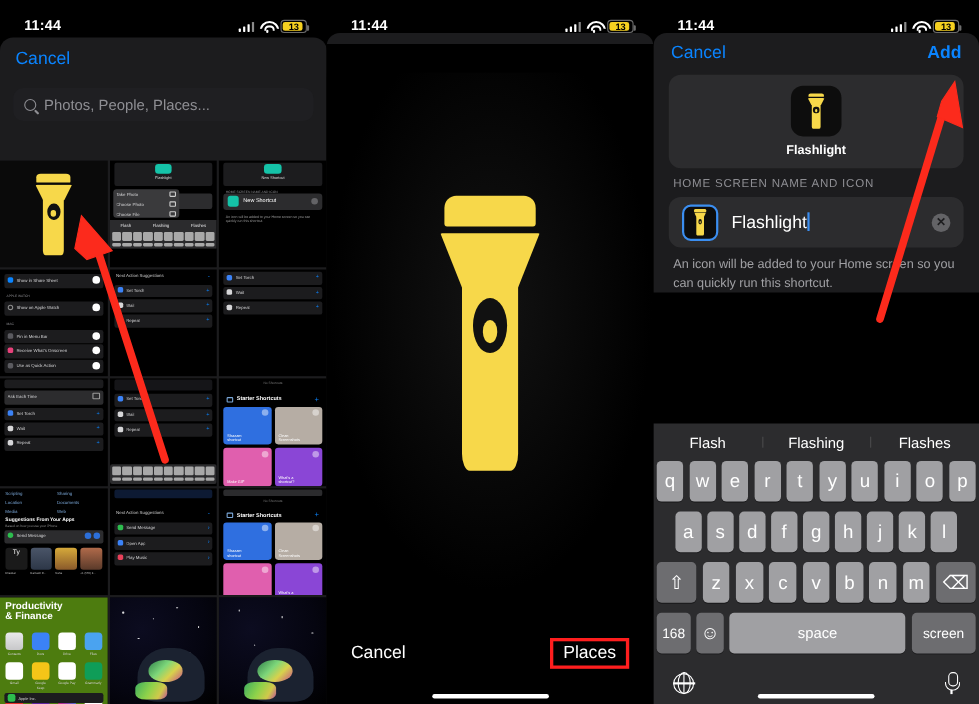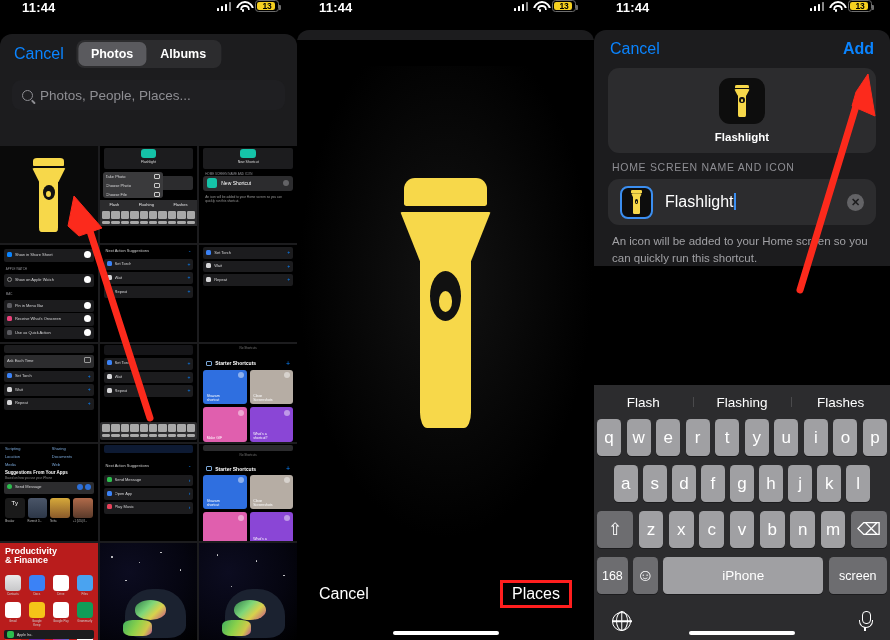--- a/index.html
+++ b/index.html
@@ -9,21 +9,21 @@
     font-family: "Liberation Sans", sans-serif;
     overflow: hidden;
   }
   .screens { display: flex; width: 890px; height: 640px; }
   .panel { position: relative; width: 297px; height: 640px; background: #000; overflow: hidden; flex: 0 0 auto; }
   .panel:last-child { width: 296px; }
 
   
   .statusbar {
     position: relative; height: 30px; width: 100%;
-    display: flex; align-items: flex-start; justify-content: space-between;
+    display: flex; align-items: flex-end; justify-content: space-between;
     padding: 0 18px 0 22px; color: #fff;
   }
   .sb-time { font-size: 13px; font-weight: bold; letter-spacing: .2px; }
   .sb-right { display: flex; align-items: center; gap: 5px; }
   .sig { display: flex; align-items: flex-end; gap: 1.5px; height: 10px; }
   .sig i { width: 2.5px; background: #fff; border-radius: .5px; display: block; }
   .sig i:nth-child(1){height:3px} .sig i:nth-child(2){height:5px}
   .sig i:nth-child(3){height:7px} .sig i:nth-child(4){height:9px;background:#8a8a8a}
   .wifi { position: relative; width: 14px; height: 11px; }
   .wifi::before{content:"";position:absolute;left:0;top:0;width:14px;height:14px;
@@ -203,24 +203,20 @@
         <div class="batt">
           <div class="fill"></div>
           <div class="lvl">13</div>
         </div>
       </div>
     </div>
 
     <div class="sheet p1-sheet">
       <div class="p1-nav">
         <div class="p1-cancel">Cancel</div>
-        <div class="seg">
-          <div class="seg-item active">Photos</div>
-          <div class="seg-item">Albums</div>
-        </div>
       </div>
       <div class="p1-search">
         <div class="mag"></div>
         <span>Photos, People, Places...</span>
       </div>
 
       <div class="grid">
 
         <div class="cell">
           <div class="fl" style="position:absolute;left:28%;top:12%;width:44%;height:76%;">
@@ -596,21 +592,21 @@
                 </div>
               <div style="aspect-ratio:1.25/1;background:#8a46d6;border-radius:3px;position:relative;">
                   <span style="position:absolute;left:8%;bottom:6%;font-size:3.5px;color:#fff;line-height:1.2;">What's a<br>shortcut?</span>
                   <span style="position:absolute;right:6%;top:8%;width:6px;height:6px;border-radius:50%;background:rgba(255,255,255,.45);"></span>
                 </div>
             </div>
           </div>
         </div>
 
         <div class="cell">
-          <div class="tn" style="background:#b91c1c;">
+          <div class="tn" style="background:#4d7c0f;">
             <div class="hs-title">Productivity<br>&amp; Finance</div>
             <div class="hs-apps">
               <div class="hs-app">
                   <i style="background:linear-gradient(#e9e9ea,#c7c7c9)"></i>
                   <span>Contacts</span>
                 </div>
               <div class="hs-app">
                   <i style="background:#3b82f6"></i>
                   <span>Docs</span>
                 </div>
@@ -836,21 +832,21 @@
             <div class="key">c</div>
             <div class="key">v</div>
             <div class="key">b</div>
             <div class="key">n</div>
             <div class="key">m</div>
             <div class="key dark wide">⌫</div>
           </div>
           <div class="kb-row">
             <div class="key dark fn">168</div>
             <div class="key dark" style="flex:.8;">☺</div>
-            <div class="key space">iPhone</div>
+            <div class="key space">space</div>
             <div class="key dark fn" style="flex:1.9;">screen</div>
           </div>
         </div>
         <div class="kb-bottom">
           <div class="globe">
               <i></i>
             </div>
           <div class="mic">
               <b></b>
             </div>

